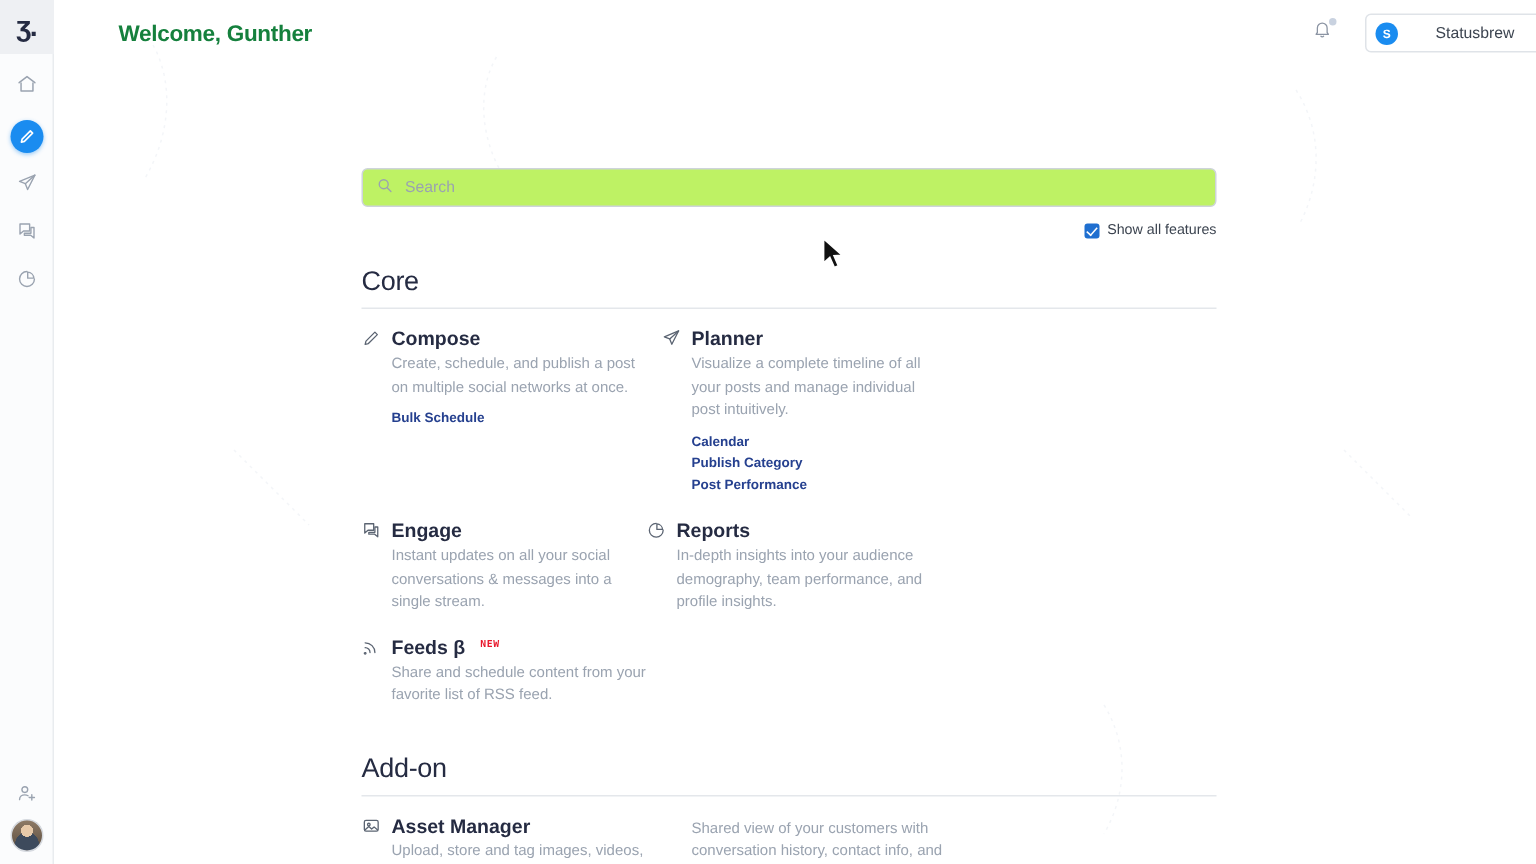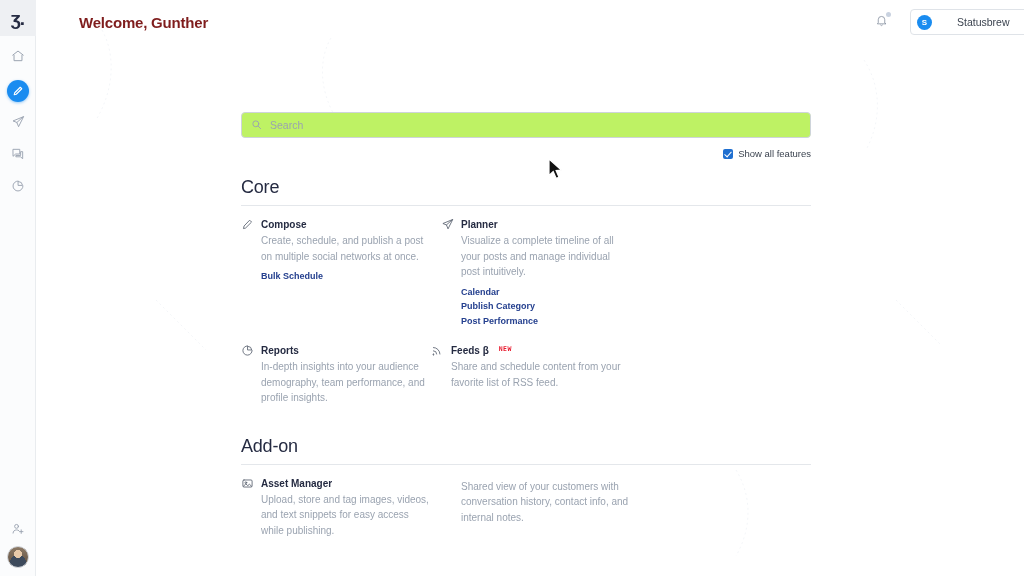--- a/index.html
+++ b/index.html
@@ -59,21 +59,21 @@
 
   
   .header {
     position: absolute; left: 36px; top: 0;
     width: 988px; height: 44px;
     display: flex; align-items: center;
     z-index: 4;
   }
   .welcome {
     margin-left: 7px;
-    font-size: 15px; font-weight: 700; color: #7f1d1d;
+    font-size: 15px; font-weight: 700; color: #15803d;
     letter-spacing: -0.2px;
   }
   .header-right {
     margin-left: auto; display: flex; align-items: center; padding-right: 14px;
   }
   .bell {
     position: relative; width: 22px; height: 22px;
     display: flex; align-items: center; justify-content: center;
     color: #8b94a3; margin-right: 18px; cursor: pointer;
   }
@@ -151,21 +151,21 @@
   .section-rule { height: 1px; background: #e4e7eb; margin-top: 7px; }
   .section { margin-top: 16px; }
   .section.first { margin-top: 18px; }
 
   .grid { display: flex; flex-wrap: wrap; margin-top: 12px; }
   .cell { width: 190px; margin-right: 10px; margin-bottom: 14px; }
   .cell:nth-child(3n) { margin-right: 0; }
 
   .cell-head { display: flex; align-items: center; gap: 7px; }
   .cell-icon { width: 13px; height: 13px; color: #5b6472; display:flex; align-items:center; justify-content:center; flex:0 0 13px; }
-  .cell-title { font-size: 10px; font-weight: 700; color: #252b42; white-space: nowrap; }
+  .cell-title { font-size: 13px; font-weight: 700; color: #252b42; white-space: nowrap; }
   .new-badge {
     font-size: 6.5px; font-weight: 700; color: #e8182c;
     letter-spacing: .4px; margin-left: 3px;
     font-family: "DejaVu Sans Mono", monospace;
     position: relative; top: -2px;
   }
   .cell-desc {
     font-size: 10px; line-height: 1.55; color: #9aa3b0;
     margin-top: 2px; margin-left: 20px;
   }
@@ -328,20 +328,32 @@
                   <div class="cell-links">
                     <a class="cell-link">Calendar</a>
                     <a class="cell-link">Publish Category</a>
                     <a class="cell-link">Post Performance</a>
                   </div>
                 </div>
                 <div class="cell">
                   <div class="cell-head">
                     <span class="cell-icon">
                       <svg width="13" height="13" viewBox="0 0 24 24" fill="none" stroke="currentColor" stroke-width="1.6" stroke-linecap="round" stroke-linejoin="round">
+                        <path d="M4 4h11v8H8l-4 3.5z"></path>
+                        <path d="M9 14.5h7.5V8H20v12l-3.8-3.2H9z"></path>
+                      </svg>
+                    </span>
+                    <span class="cell-title">Engage</span>
+                  </div>
+                  <div class="cell-desc">Instant updates on all your social conversations &amp; messages into a single stream.</div>
+                </div>
+                <div class="cell">
+                  <div class="cell-head">
+                    <span class="cell-icon">
+                      <svg width="13" height="13" viewBox="0 0 24 24" fill="none" stroke="currentColor" stroke-width="1.6" stroke-linecap="round" stroke-linejoin="round">
                         <path d="M20.5 12a8.5 8.5 0 1 1-8.5-8.5"></path>
                         <path d="M12.8 4.2A7.4 7.4 0 0 1 19.8 11h-7z"></path>
                       </svg>
                     </span>
                     <span class="cell-title">Reports</span>
                   </div>
                   <div class="cell-desc">In-depth insights into your audience demography, team performance, and profile insights.</div>
                 </div>
                 <div class="cell">
                   <div class="cell-head">

